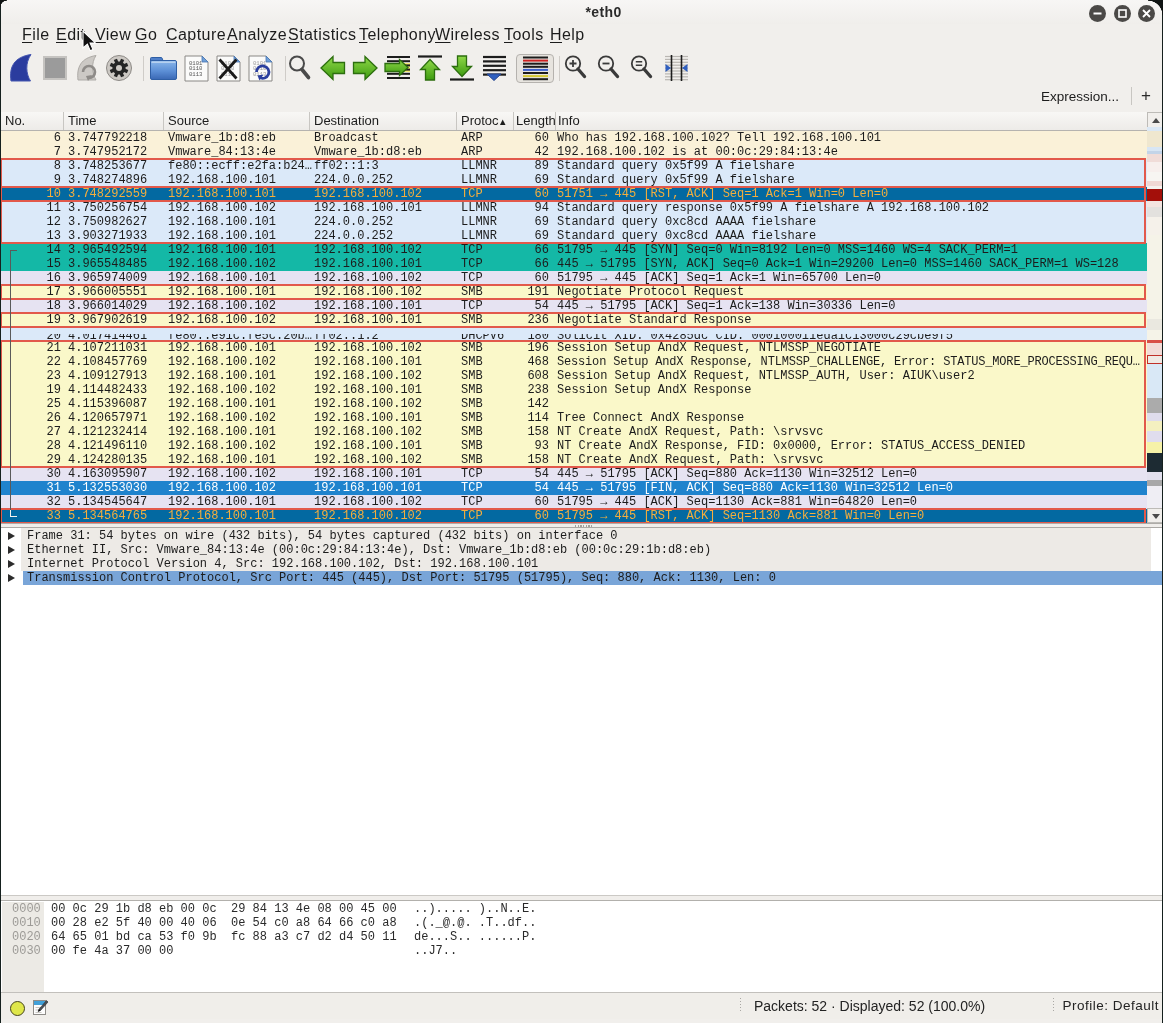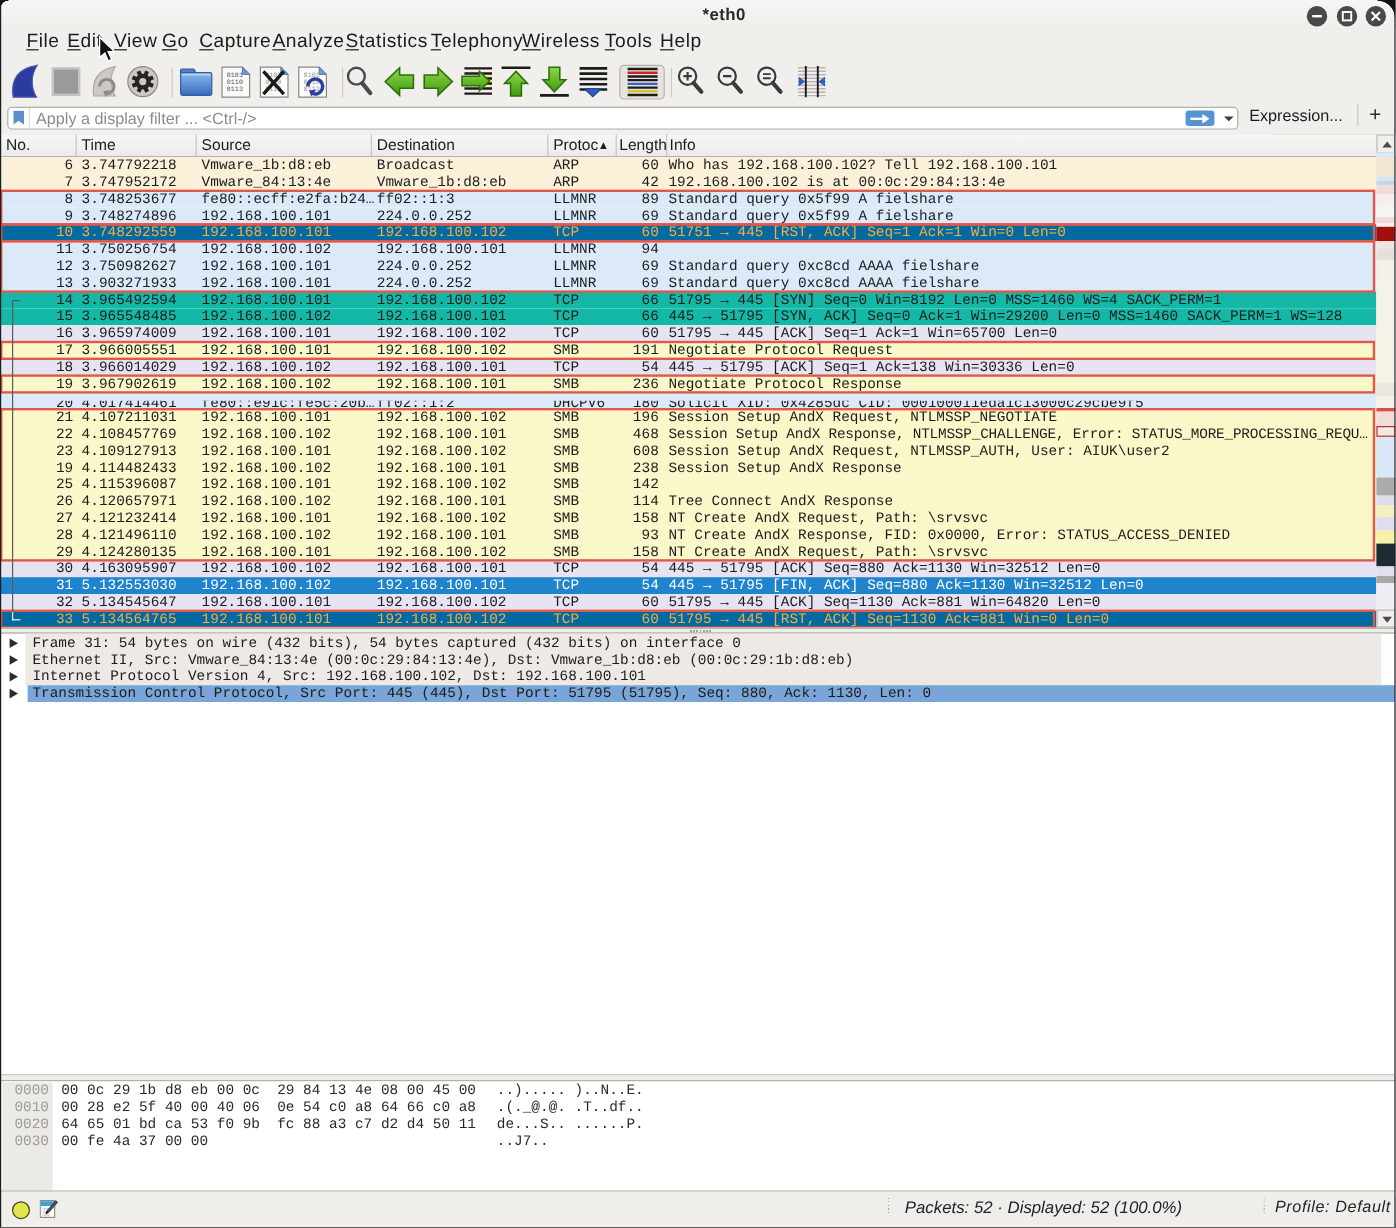--- a/index.html
+++ b/index.html
@@ -81,21 +81,21 @@
 
 #splitter2{position:absolute;left:0;top:895px;width:1163px;height:5px;background:#f0eeeb;border-top:1px solid #cbc9c5;box-sizing:border-box;}
 .dots{position:absolute;left:575px;width:18px;height:2px;background:repeating-linear-gradient(90deg,#a39f9a 0 1.3px,transparent 1.3px 2.7px);}
 #hexpane{position:absolute;left:0;top:900px;width:1163px;height:97px;background:#fff;
   border-top:1px solid #b2b0ac;font-family:"Liberation Mono",monospace;font-size:12px;}
 #hexoffs{position:absolute;left:2px;top:1px;width:42px;height:95px;background:#eceae5;}
 .hx{position:absolute;height:14px;line-height:14px;white-space:pre;color:#2a2a2a;}
 .ho{color:#9d9b97;}
 
 #status{position:absolute;left:0;top:992px;width:1163px;height:26px;background:#f0eeea;
-  border-top:1px solid #c2c0bc;font-size:14px;color:#232323;font-style:italic;}
+  border-top:1px solid #c2c0bc;font-size:14px;color:#232323;}
 #stled{position:absolute;left:10px;top:8px;width:15px;height:15px;border-radius:50%;
   background:#dfe74a;border:1.6px solid #45441c;box-sizing:border-box;}
 #stdots1{position:absolute;left:740px;top:5px;width:1px;height:15px;
   background:repeating-linear-gradient(#aaa8a4 0 1px,transparent 1px 3px);}
 #stdots2{position:absolute;left:1053px;top:5px;width:1px;height:15px;
   background:repeating-linear-gradient(#aaa8a4 0 1px,transparent 1px 3px);}
 #stpkts{position:absolute;left:754px;top:5px;}
 #stprof{position:absolute;right:4px;top:5px;font-size:13.5px;letter-spacing:0.5px;}
 #edgeL{position:absolute;left:0;top:0;width:1px;height:1023px;background:#15201e;}
 #edgeR{position:absolute;right:0;top:0;width:1px;height:1023px;background:#15201e;}
@@ -235,30 +235,20 @@
         <line x1="665" y1="25.9" x2="688" y2="25.9" stroke="#b9b6b2" stroke-width="1.2"></line>
         <line x1="665" y1="28.8" x2="688" y2="28.8" stroke="#b9b6b2" stroke-width="1.2"></line>
         <line x1="665" y1="31.7" x2="688" y2="31.7" stroke="#b9b6b2" stroke-width="1.2"></line>
         <line x1="671.5" y1="7" x2="671.5" y2="33" stroke="#1c1c1c" stroke-width="1.6"></line>
         <line x1="681.5" y1="7" x2="681.5" y2="33" stroke="#1c1c1c" stroke-width="1.6"></line>
         <polygon points="665.5,16 665.5,24 671,20" fill="#2f5fbf"></polygon>
         <polygon points="687.5,16 687.5,24 682,20" fill="#2f5fbf"></polygon>
       </svg>
     </div>
   <div id="filterbar">
-    <div id="ffield">
-      <div id="fbookwrap">
-          <div id="fbook"></div>
-        </div>
-      <div id="fplaceholder">Apply a display filter ... &lt;Ctrl-/&gt;</div>
-      <div id="fgo">
-          <div></div>
-        </div>
-      <div id="fcaret"></div>
-    </div>
     <div id="fexpr">Expression...</div>
     <div id="fsep"></div>
     <div id="fplus">+</div>
   </div>
   <div id="plist">
     <div id="phead">
       <div class="hc" style="left:0;width:63px;">
           <span>No.</span>
         </div>
       <div class="hc" style="left:63px;width:100px;">
@@ -280,29 +270,29 @@
       <div class="hc" style="left:555px;width:608px;border-right:none;">
           <span style="left:3px">Info</span>
         </div>
     </div>
     <div id="rows">
         <div class="r arp" style="top:19px"><i class="cn">6</i><i class="ct">3.747792218</i><i class="cs">Vmware_1b:d8:eb</i><i class="cd">Broadcast</i><i class="cp">ARP</i><i class="cl">60</i><i class="cf">Who has 192.168.100.102? Tell 192.168.100.101</i></div>
     <div class="r arp" style="top:33px"><i class="cn">7</i><i class="ct">3.747952172</i><i class="cs">Vmware_84:13:4e</i><i class="cd">Vmware_1b:d8:eb</i><i class="cp">ARP</i><i class="cl">42</i><i class="cf">192.168.100.102 is at 00:0c:29:84:13:4e</i></div>
     <div class="r blu" style="top:47px"><i class="cn">8</i><i class="ct">3.748253677</i><i class="cs">fe80::ecff:e2fa:b24…</i><i class="cd">ff02::1:3</i><i class="cp">LLMNR</i><i class="cl">89</i><i class="cf">Standard query 0x5f99 A fielshare</i></div>
     <div class="r blu" style="top:61px"><i class="cn">9</i><i class="ct">3.748274896</i><i class="cs">192.168.100.101</i><i class="cd">224.0.0.252</i><i class="cp">LLMNR</i><i class="cl">69</i><i class="cf">Standard query 0x5f99 A fielshare</i></div>
     <div class="r bad" style="top:75px"><i class="cn">10</i><i class="ct">3.748292559</i><i class="cs">192.168.100.101</i><i class="cd">192.168.100.102</i><i class="cp">TCP</i><i class="cl">60</i><i class="cf">51751 → 445 [RST, ACK] Seq=1 Ack=1 Win=0 Len=0</i></div>
-    <div class="r blu" style="top:89px"><i class="cn">11</i><i class="ct">3.750256754</i><i class="cs">192.168.100.102</i><i class="cd">192.168.100.101</i><i class="cp">LLMNR</i><i class="cl">94</i></div>
+    <div class="r blu" style="top:89px"><i class="cn">11</i><i class="ct">3.750256754</i><i class="cs">192.168.100.102</i><i class="cd">192.168.100.101</i><i class="cp">LLMNR</i><i class="cl">94</i><i class="cf">Standard query response 0x5f99 A fielshare A 192.168.100.102</i></div>
     <div class="r blu" style="top:103px"><i class="cn">12</i><i class="ct">3.750982627</i><i class="cs">192.168.100.101</i><i class="cd">224.0.0.252</i><i class="cp">LLMNR</i><i class="cl">69</i><i class="cf">Standard query 0xc8cd AAAA fielshare</i></div>
     <div class="r blu" style="top:117px"><i class="cn">13</i><i class="ct">3.903271933</i><i class="cs">192.168.100.101</i><i class="cd">224.0.0.252</i><i class="cp">LLMNR</i><i class="cl">69</i><i class="cf">Standard query 0xc8cd AAAA fielshare</i></div>
     <div class="r gry" style="top:131px"><i class="cn">14</i><i class="ct">3.965492594</i><i class="cs">192.168.100.101</i><i class="cd">192.168.100.102</i><i class="cp">TCP</i><i class="cl">66</i><i class="cf">51795 → 445 [SYN] Seq=0 Win=8192 Len=0 MSS=1460 WS=4 SACK_PERM=1</i></div>
     <div class="r gry" style="top:145px"><i class="cn">15</i><i class="ct">3.965548485</i><i class="cs">192.168.100.102</i><i class="cd">192.168.100.101</i><i class="cp">TCP</i><i class="cl">66</i><i class="cf">445 → 51795 [SYN, ACK] Seq=0 Ack=1 Win=29200 Len=0 MSS=1460 SACK_PERM=1 WS=128</i></div>
     <div class="r tcp" style="top:159px"><i class="cn">16</i><i class="ct">3.965974009</i><i class="cs">192.168.100.101</i><i class="cd">192.168.100.102</i><i class="cp">TCP</i><i class="cl">60</i><i class="cf">51795 → 445 [ACK] Seq=1 Ack=1 Win=65700 Len=0</i></div>
     <div class="r smb" style="top:173px"><i class="cn">17</i><i class="ct">3.966005551</i><i class="cs">192.168.100.101</i><i class="cd">192.168.100.102</i><i class="cp">SMB</i><i class="cl">191</i><i class="cf">Negotiate Protocol Request</i></div>
     <div class="r tcp" style="top:187px"><i class="cn">18</i><i class="ct">3.966014029</i><i class="cs">192.168.100.102</i><i class="cd">192.168.100.101</i><i class="cp">TCP</i><i class="cl">54</i><i class="cf">445 → 51795 [ACK] Seq=1 Ack=138 Win=30336 Len=0</i></div>
-    <div class="r smb" style="top:201px"><i class="cn">19</i><i class="ct">3.967902619</i><i class="cs">192.168.100.102</i><i class="cd">192.168.100.101</i><i class="cp">SMB</i><i class="cl">236</i><i class="cf">Negotiate Protocol Response</i></div>
+    <div class="r smb" style="top:201px"><i class="cn">19</i><i class="ct">3.967902619</i><i class="cs">192.168.100.102</i><i class="cd">192.168.100.101</i><i class="cp">SMB</i><i class="cl">236</i><i class="cf">Negotiate Standard Response</i></div>
     <div class="r blu" style="top:215px"></div>
     <div style="position:absolute;left:0;top:222px;width:1147px;height:7px;overflow:hidden">
           <div class="r" style="top:-5px"><i class="cn">20</i><i class="ct">4.017414461</i><i class="cs">fe80::e91c:fe5c:20b…</i><i class="cd">ff02::1:2</i><i class="cp">DHCPV6</i><i class="cl">180</i><i class="cf">Solicit XID: 0x4285dc CID: 000100011eda1c13000c29cbe9f5</i></div>
         </div>
     <div class="r smb" style="top:229px"><i class="cn">21</i><i class="ct">4.107211031</i><i class="cs">192.168.100.101</i><i class="cd">192.168.100.102</i><i class="cp">SMB</i><i class="cl">196</i><i class="cf">Session Setup AndX Request, NTLMSSP_NEGOTIATE</i></div>
     <div class="r smb" style="top:243px"><i class="cn">22</i><i class="ct">4.108457769</i><i class="cs">192.168.100.102</i><i class="cd">192.168.100.101</i><i class="cp">SMB</i><i class="cl">468</i><i class="cf" style="letter-spacing:-0.18px">Session Setup AndX Response, NTLMSSP_CHALLENGE, Error: STATUS_MORE_PROCESSING_REQU…</i></div>
     <div class="r smb" style="top:257px"><i class="cn">23</i><i class="ct">4.109127913</i><i class="cs">192.168.100.101</i><i class="cd">192.168.100.102</i><i class="cp">SMB</i><i class="cl">608</i><i class="cf">Session Setup AndX Request, NTLMSSP_AUTH, User: AIUK\user2</i></div>
     <div class="r smb" style="top:271px"><i class="cn">19</i><i class="ct">4.114482433</i><i class="cs">192.168.100.102</i><i class="cd">192.168.100.101</i><i class="cp">SMB</i><i class="cl">238</i><i class="cf">Session Setup AndX Response</i></div>
     <div class="r smb" style="top:285px"><i class="cn">25</i><i class="ct">4.115396087</i><i class="cs">192.168.100.101</i><i class="cd">192.168.100.102</i><i class="cp">SMB</i><i class="cl">142</i></div>
     <div class="r smb" style="top:299px"><i class="cn">26</i><i class="ct">4.120657971</i><i class="cs">192.168.100.102</i><i class="cd">192.168.100.101</i><i class="cp">SMB</i><i class="cl">114</i><i class="cf">Tree Connect AndX Response</i></div>

